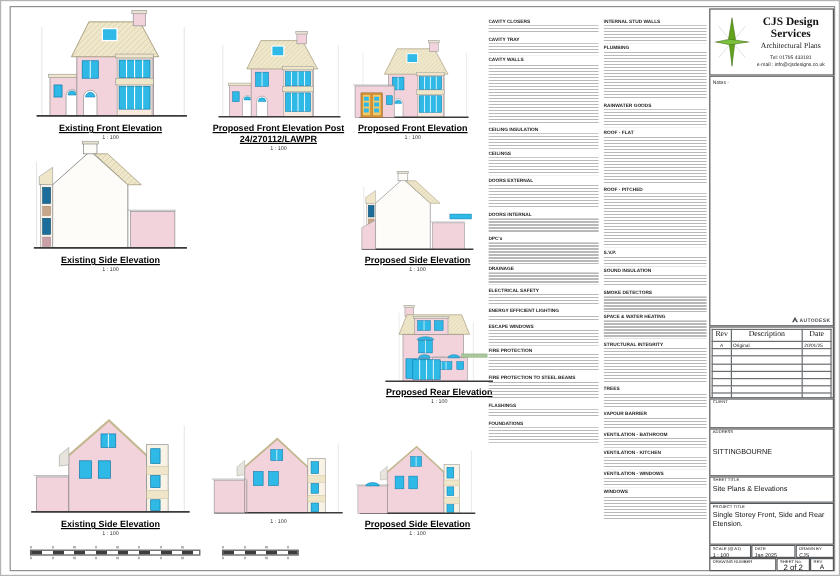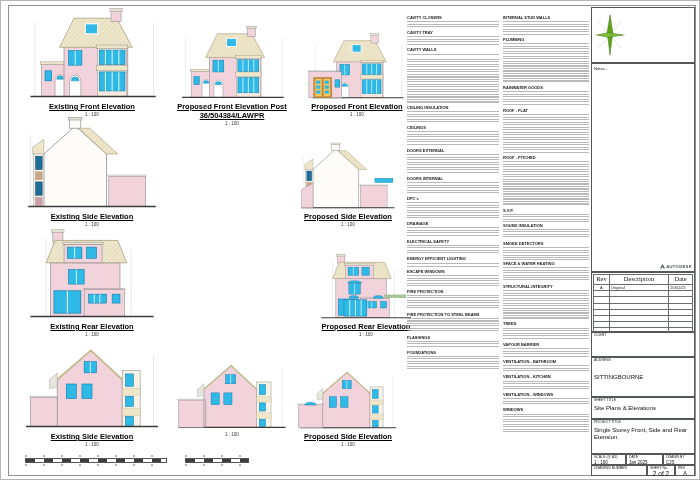--- a/index.html
+++ b/index.html
@@ -152,24 +152,24 @@
     <svg width="146" viewBox="0 0 130 84" preserveAspectRatio="xMidYMax meet">
         <use href="#sym-front"></use>
       </svg>
     <div class="elev-title">Existing Front Elevation</div>
     <div class="elev-scale">1 : 100</div>
   </div>
   <div class="cell" style="left:170px;top:6px;width:122px">
     <svg width="118" viewBox="0 0 130 84" preserveAspectRatio="xMidYMax meet">
         <use href="#sym-front"></use>
       </svg>
-    <div class="elev-title">Proposed Front Elevation Post 36/504384/LAWPR</div>
-    <div class="elev-scale">1 : 100</div>
-  </div>
-  <div class="cell" style="left:301px;top:6px;width:110px">
+    <div class="elev-title">Proposed Front Elevation Post 24/270112/LAWPR</div>
+    <div class="elev-scale">1 : 100</div>
+  </div>
+  <div class="cell" style="left:288px;top:6px;width:110px">
     <svg width="106" viewBox="0 0 130 84" preserveAspectRatio="xMidYMax meet">
         <use href="#sym-front"></use>
       <g>
         <line x1="4" y1="47" x2="46" y2="47" stroke="#999999" stroke-width="0.6"></line>
         <rect x="6" y="48" width="40" height="32" fill="#f2d3dc" stroke="#8a8a8a" stroke-width="0.6"></rect>
         <rect x="12" y="55" width="22" height="25" fill="#d88f35" stroke="#8a6a30" stroke-width="0.5"></rect>
         <rect x="13.5" y="56.5" width="8.5" height="22" fill="#f0c96a" stroke="#b97a2a" stroke-width="0.5"></rect>
         <rect x="24" y="56.5" width="8.5" height="22" fill="#f0c96a" stroke="#b97a2a" stroke-width="0.5"></rect>
         <rect x="15" y="59" width="5" height="4" fill="#2fb9e6"></rect>
           <rect x="15" y="65" width="5" height="4" fill="#2fb9e6"></rect>
@@ -196,27 +196,20 @@
         <use href="#sym-side"></use>
       <g>
         <polygon points="8,58 22,50 22,80 8,80" fill="#f2d3dc" stroke="#8a8a8a" stroke-width="0.5"></polygon>
         <rect x="98" y="44" width="22" height="5" fill="#2fb9e6" stroke="#0c76a8" stroke-width="0.5"></rect>
       </g>
     </svg>
     <div class="elev-title">Proposed Side Elevation</div>
     <div class="elev-scale">1 : 100</div>
   </div>
 
-  <div class="cell" style="left:16px;top:226px;width:150px">
-    <svg width="146" viewBox="0 0 130 84" preserveAspectRatio="xMidYMax meet">
-        <use href="#sym-rear"></use>
-      </svg>
-    <div class="elev-title">Existing Rear Elevation</div>
-    <div class="elev-scale">1 : 100</div>
-  </div>
   <div class="cell" style="left:310px;top:226px;width:110px">
     <svg width="106" viewBox="0 0 130 84" preserveAspectRatio="xMidYMax meet">
         <use href="#sym-rear"></use>
       <g>
         <rect x="88" y="52" width="26" height="3.5" fill="#a9c79a" stroke="#7fa06c" stroke-width="0.4"></rect>
         <path d="M44 56 a6 3.2 0 0 1 12 0 z" fill="#2fb9e6" stroke="#0c76a8" stroke-width="0.5"></path>
         <path d="M74 56 a6 3.2 0 0 1 12 0 z" fill="#2fb9e6" stroke="#0c76a8" stroke-width="0.5"></path>
         <path d="M42.5 37.5 a8.5 3 0 0 1 17 0 z" fill="#2fb9e6" stroke="#0c76a8" stroke-width="0.5"></path>
         <rect x="38" y="58" width="28" height="20" fill="#2fb9e6" stroke="#0c76a8" stroke-width="0.6"></rect>
         <line x1="45" y1="58" x2="45" y2="78" stroke="#ffffff" stroke-width="0.9"></line>
@@ -341,20 +334,26 @@
 
   <div class="box logo-box" style="left:590px;top:6px;width:104px;height:56px">
     <svg width="32" height="46" viewBox="0 0 34 46">
       <line x1="17" y1="1" x2="17" y2="45" stroke="#9a9a9a" stroke-width="0.5"></line>
       <line x1="1" y1="23" x2="33" y2="23" stroke="#9a9a9a" stroke-width="0.5"></line>
       <line x1="5" y1="9" x2="29" y2="37" stroke="#bdbdbd" stroke-width="0.4"></line>
       <line x1="29" y1="9" x2="5" y2="37" stroke="#bdbdbd" stroke-width="0.4"></line>
       <polygon points="17,2 20,20 17,44 14,20" fill="#63a31c" stroke="#3f6f10" stroke-width="0.5"></polygon>
       <polygon points="3,23 15,20.5 31,23 15,25.5" fill="#7cc13d" stroke="#3f6f10" stroke-width="0.5"></polygon>
     </svg>
+    <div class="logo-text">
+      <div class="company">CJS Design Services</div>
+      <div class="subtitle">Architectural Plans</div>
+      <div class="tinyline">Tel: 01795 433181</div>
+      <div class="tinyline" style="margin-top:1px">e-mail : info@cjsdesigns.co.uk</div>
+    </div>
   </div>
 
   <div class="box notes-box" style="left:590px;top:62px;width:104px;height:209px">
     <div class="note-label">Notes -</div>
     <div class="autodesk">
       <svg width="5" height="5" viewBox="0 0 10 10">
           <polygon points="0,9 5,0 10,9 7,9 5,5 3,9" fill="#4d5256"></polygon>
         </svg>
       <span>AUTODESK</span>
     </div>

